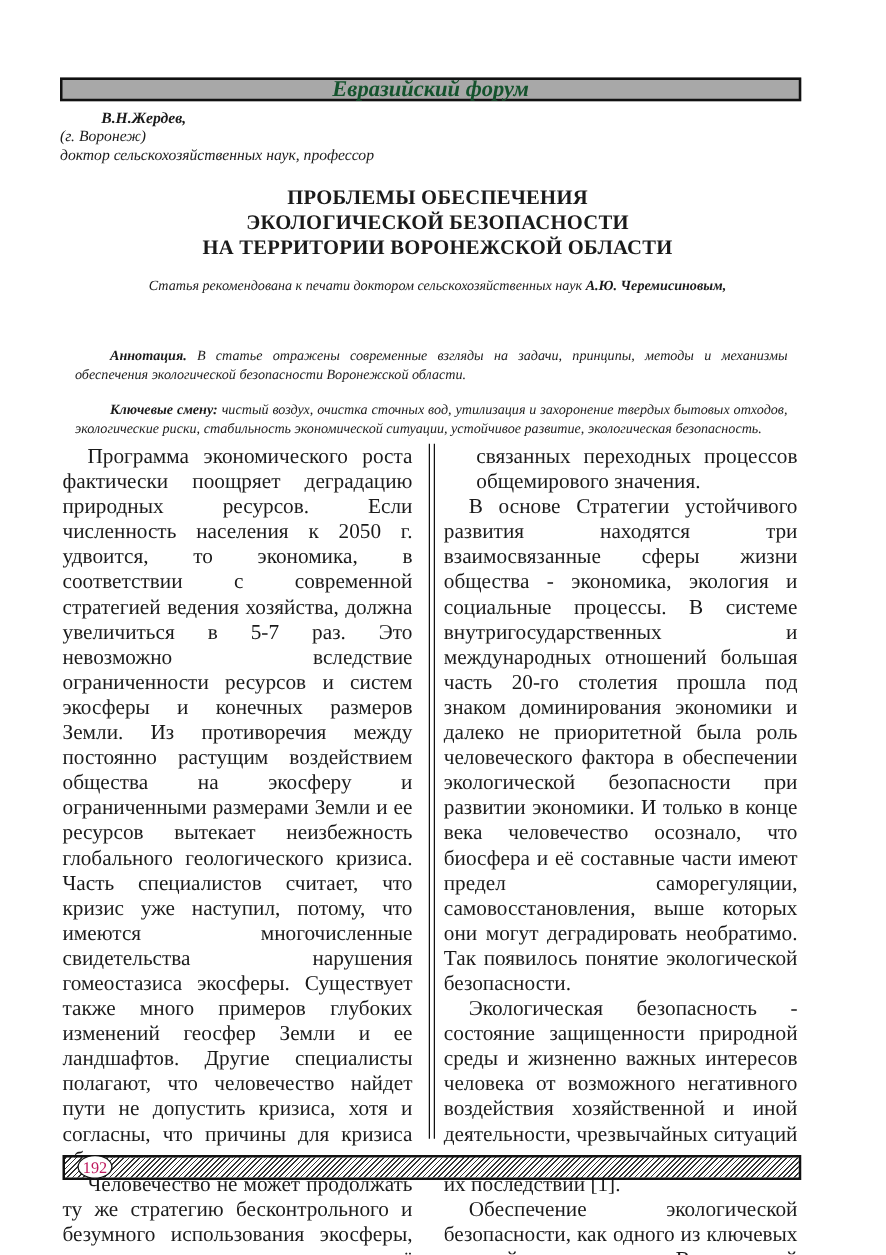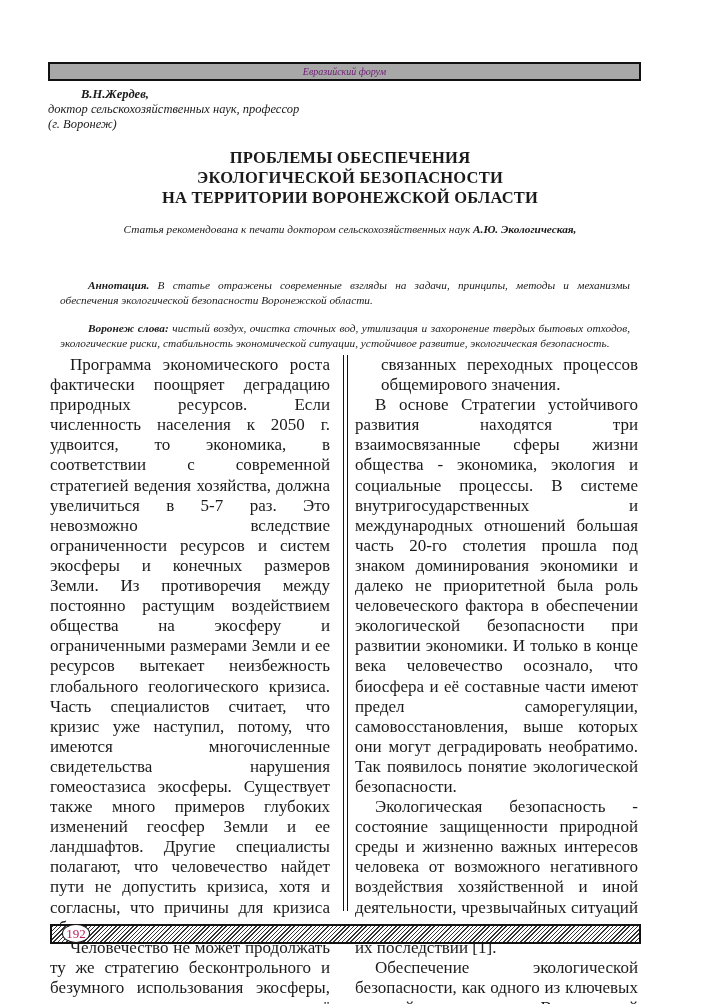--- a/index.html
+++ b/index.html
@@ -1,20 +1,20 @@
 <!DOCTYPE html>
 <html><head>
 <meta charset="utf-8">
 <style>
   html, body { margin: 0; padding: 0; background: #ffffff; }
   body { width: 709px; height: 1004px; position: relative; overflow: hidden;
          font-family: "Liberation Serif", "DejaVu Serif", serif; color: #1a1a1a; }
   .header-bar { position: absolute; left: 48px; top: 62px; width: 589px; height: 15px;
     background: #a8a8a8; border: 2px solid #111; display: flex; align-items: center; justify-content: center; }
-  .header-bar span { font-style: italic; font-weight: normal; font-size: 10px; line-height: 15px; color: #701a75; }
+  .header-bar span { font-style: italic; font-weight: bold; font-size: 18px; line-height: 15px; color: #14532d; }
   .author { position: absolute; left: 48px; top: 87px; width: 600px; font-size: 12.5px; line-height: 15px; }
   .author .name { font-weight: bold; font-style: italic; margin-left: 33px; }
   .author .line { font-style: italic; }
   .title { position: absolute; left: 40px; top: 148px; width: 620px; text-align: center;
     font-weight: bold; font-size: 16.5px; line-height: 20px; letter-spacing: 0.2px; }
   .title div { white-space: nowrap; }
   .recommend { position: absolute; left: 40px; top: 222px; width: 620px; text-align: center;
     font-style: italic; font-size: 11.3px; line-height: 15.5px; }
   .recommend b { font-weight: bold; }
   .abstract { position: absolute; left: 48px; top: 266px; width: 594px;
@@ -38,37 +38,37 @@
 </style>
 </head>
 <body>
 
 <div class="header-bar">
   <span>Евразийский форум</span>
 </div>
 
 <div class="author">
   <div class="name">В.Н.Жердев,</div>
+  <div class="line">(г. Воронеж)</div>
   <div class="line">доктор сельскохозяйственных наук, профессор</div>
-  <div class="line">(г. Воронеж)</div>
 </div>
 
 <div class="title">
   <div>ПРОБЛЕМЫ ОБЕСПЕЧЕНИЯ</div>
   <div>ЭКОЛОГИЧЕСКОЙ БЕЗОПАСНОСТИ</div>
   <div>НА ТЕРРИТОРИИ ВОРОНЕЖСКОЙ ОБЛАСТИ</div>
 </div>
 
 <div class="recommend">
-  <div><span>Статья рекомендована к печати доктором сельскохозяйственных наук </span><b>А.Ю. Экологическая,</b></div>
+  <div><span>Статья рекомендована к печати доктором сельскохозяйственных наук </span><b>А.Ю. Черемисиновым,</b></div>
 </div>
 
 <div class="abstract">
   <p><b>Аннотация.</b><span> В статье отражены современные взгляды на задачи, принципы, методы и механизмы обеспечения экологической безопасности Воронежской области.</span></p>
-  <p><b>Воронеж слова:</b><span> чистый воздух, очистка сточных вод, утилизация и захоронение твердых бытовых отходов, экологические риски, стабильность экономической ситуации, устойчивое развитие, экологическая безопасность.</span></p>
+  <p><b>Ключевые смену:</b><span> чистый воздух, очистка сточных вод, утилизация и захоронение твердых бытовых отходов, экологические риски, стабильность экономической ситуации, устойчивое развитие, экологическая безопасность.</span></p>
 </div>
 
 <div class="col col-left">
   <p>Программа экономического роста фактически поощряет деградацию природных ресурсов. Если численность населения к 2050 г. удвоится, то экономика, в соответствии с современной стратегией ведения хозяйства, должна увеличиться в 5-7 раз. Это невозможно вследствие ограниченности ресурсов и систем экосферы и конечных размеров Земли. Из противоречия между постоянно растущим воздействием общества на экосферу и ограниченными размерами Земли и ее ресурсов вытекает неизбежность глобального геологического кризиса. Часть специалистов считает, что кризис уже наступил, потому, что имеются многочисленные свидетельства нарушения гомеостазиса экосферы. Существует также много примеров глубоких изменений геосфер Земли и ее ландшафтов. Другие специалисты полагают, что человечество найдет пути не допустить кризиса, хотя и согласны, что причины для кризиса объективно существуют.</p>
   <p>Человечество не может продолжать ту же стратегию бесконтрольного и безумного использования экосферы, поскольку существуют пределы её устойчивости. В течение переходного периода, который нас ожидает, речь идёт о выживании человеческого общества. Человек либо научится жить по-новому, то есть в пределах возможностей, отпускаемых человечеству экосферой, либо оно будет деградировать до полного распада. Человек для своего выживания должен осуществить несколько взаимо-</p>
 </div>
 
 <div class="divider"></div>
 
 <div class="col col-right">

